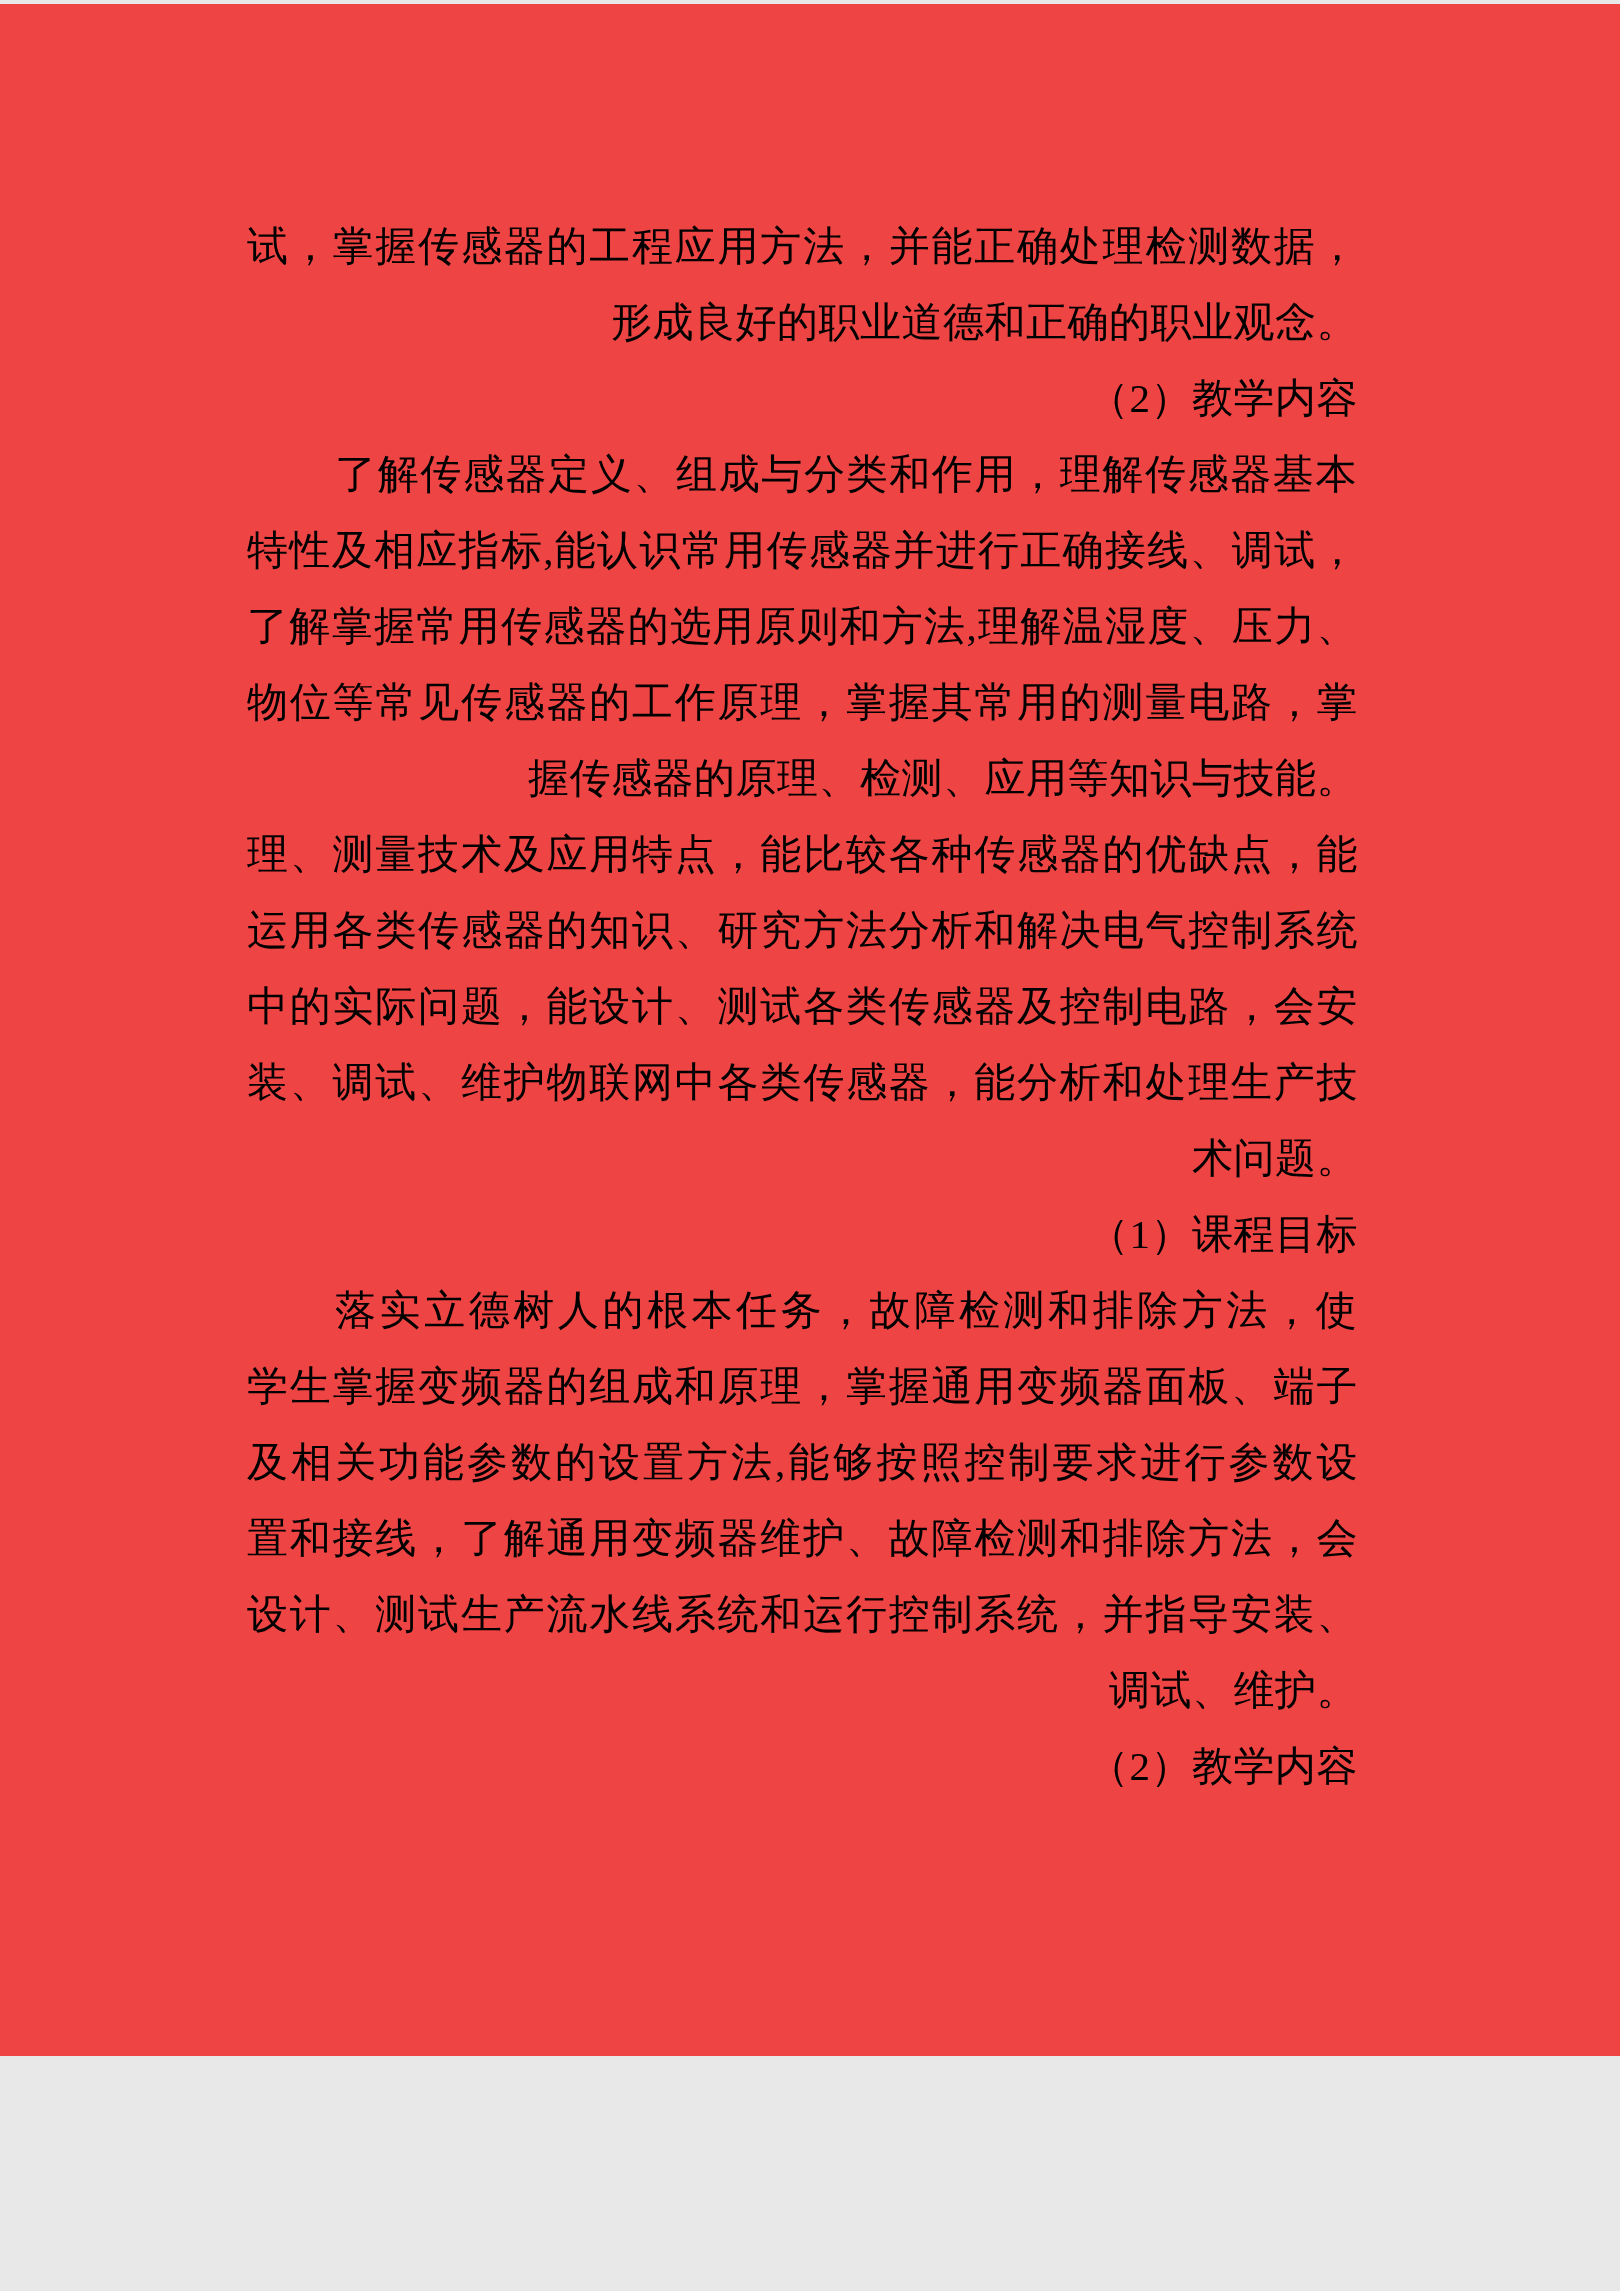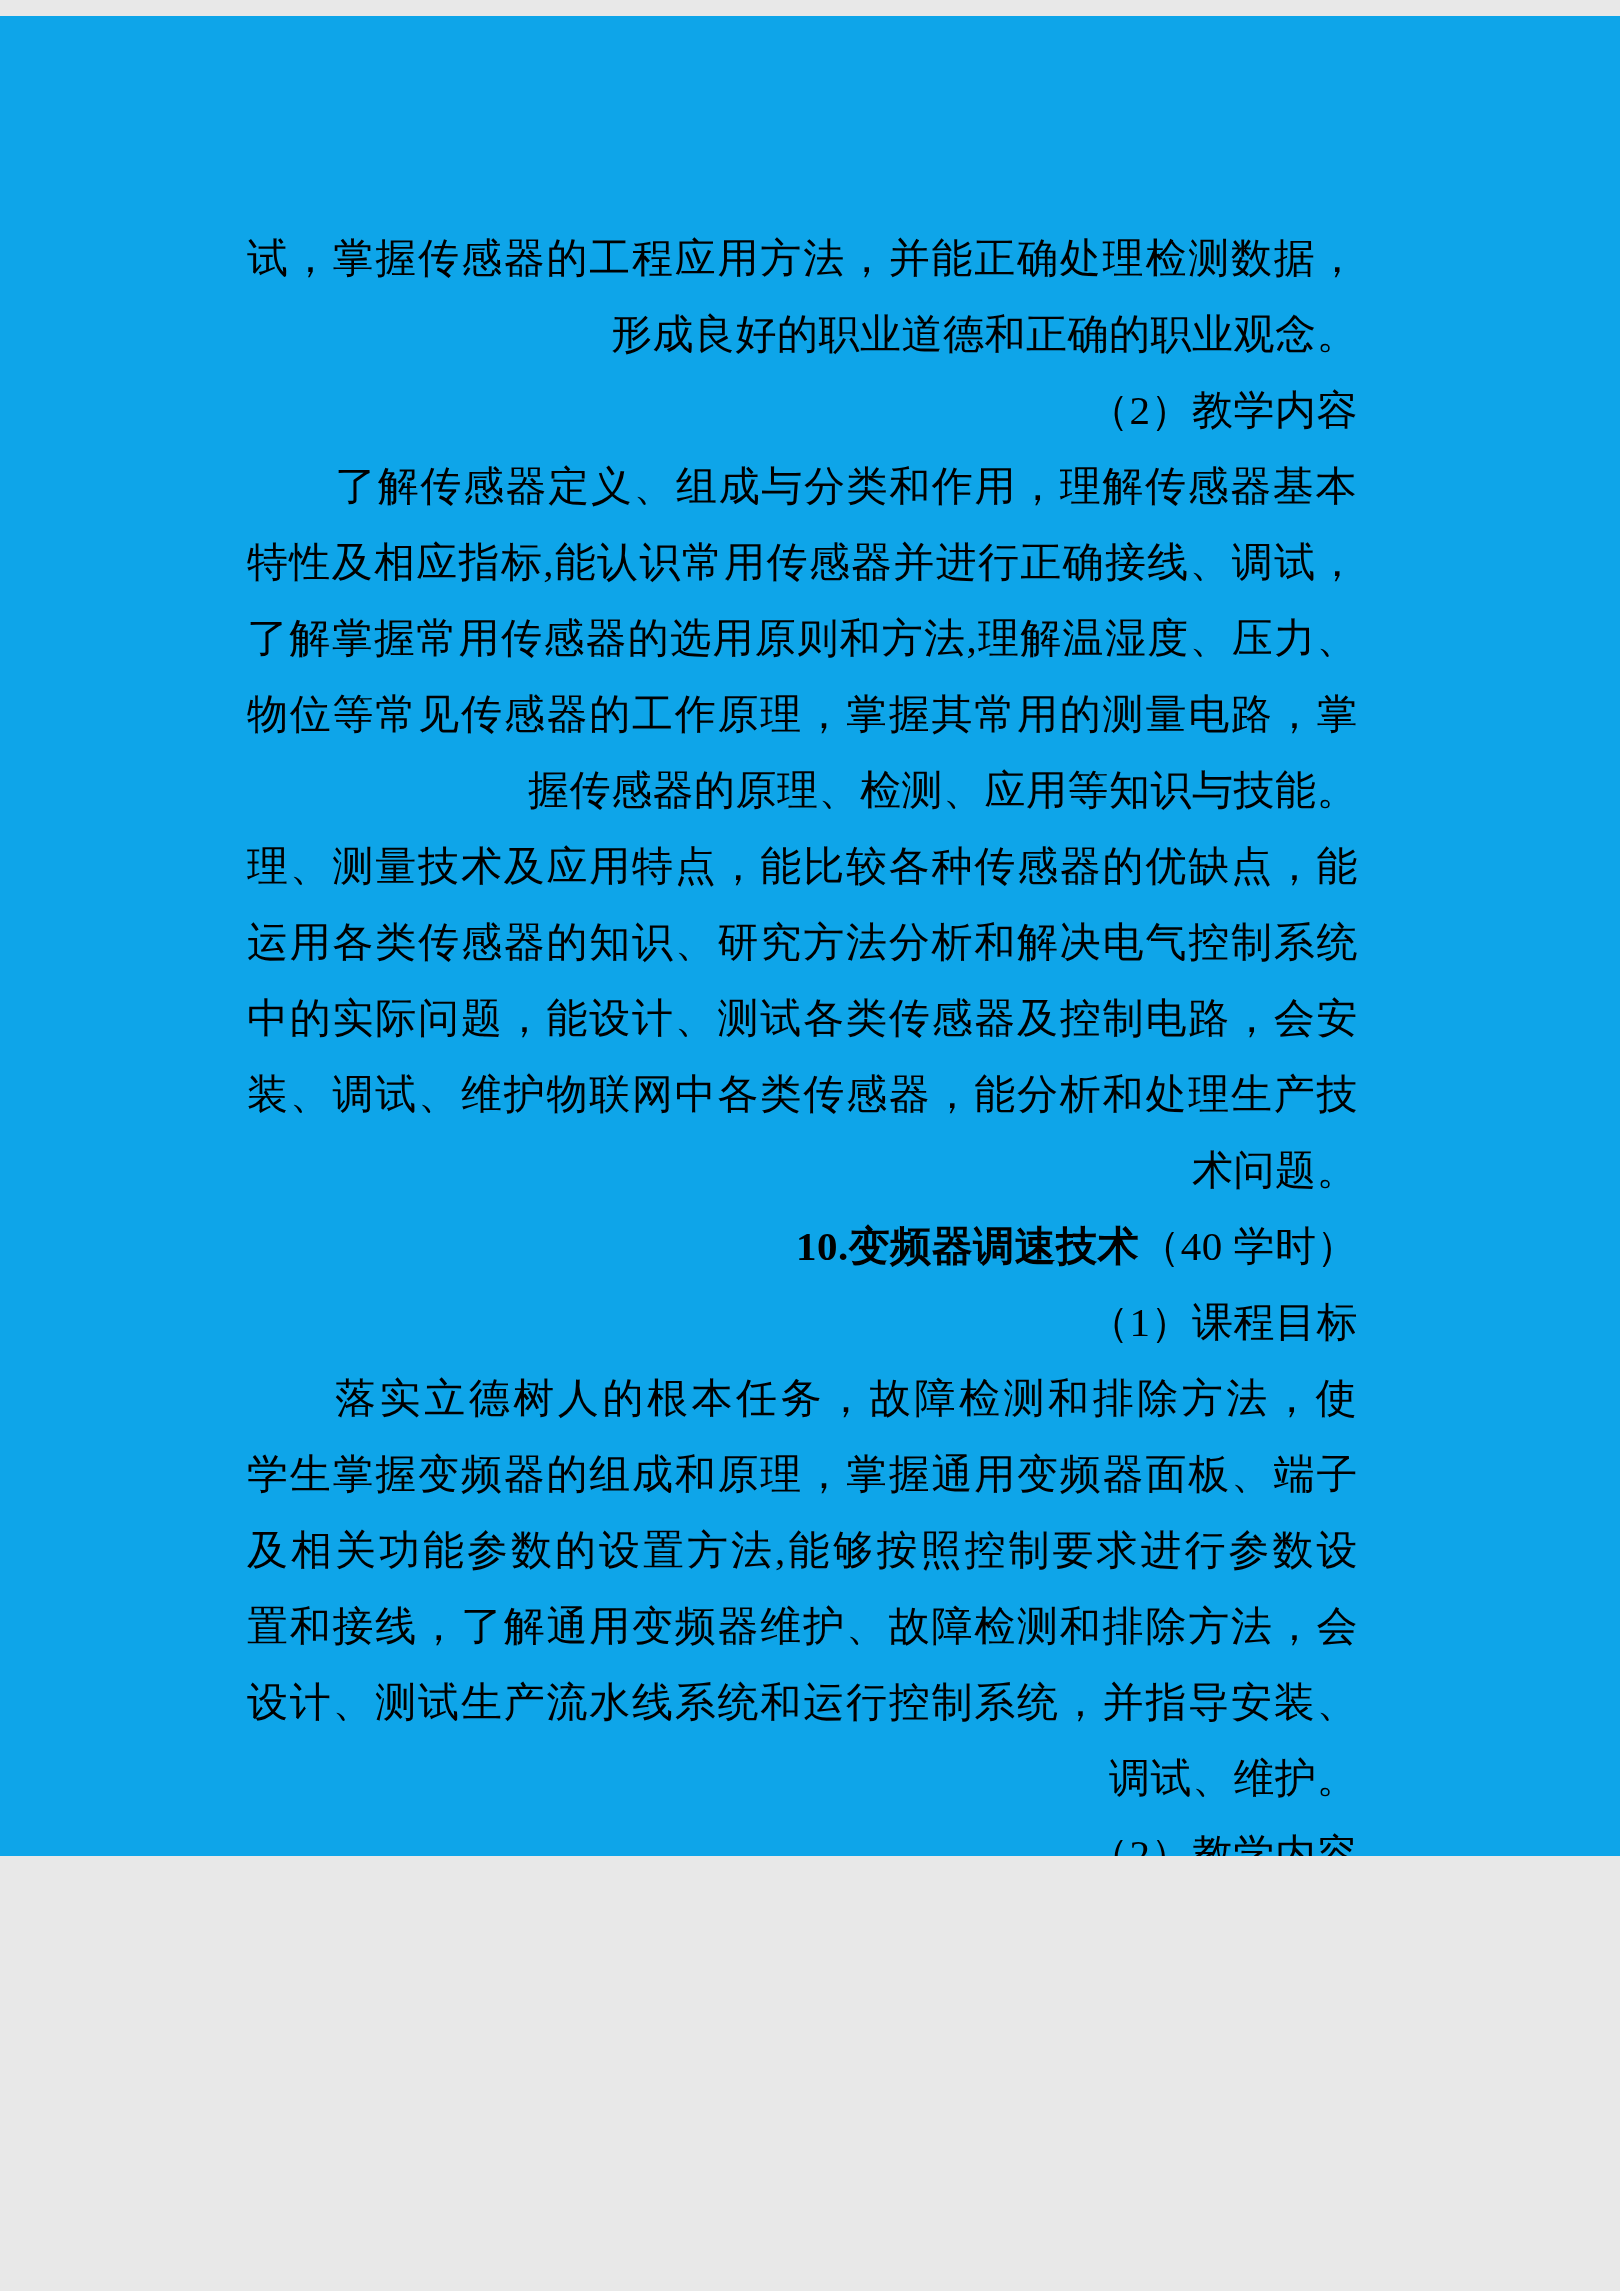--- a/index.html
+++ b/index.html
@@ -3,23 +3,23 @@
 <meta charset="utf-8">
 <style>
   html, body {
     margin: 0;
     padding: 0;
     background: #e8e8e8;
   }
   .page {
     position: relative;
     width: 1620px;
-    height: 1840px;
-    margin: 16px auto;
-    background: #0ea5e9;
+    height: 2052px;
+    margin: 4px auto;
+    background: #ef4444;
     font-family: "Liberation Serif", "DejaVu Serif", serif;
     color: #000000;
     overflow: hidden;
   }
   .text-block {
     position: absolute;
     left: 247px;
     top: 204px;
     width: 1111px;
   }
@@ -68,21 +68,20 @@
       <div class="line indent just"><span>了解传感器定义、组成与分类和作用，理解传感器基本</span></div>
       <div class="line just"><span>特性及相应指标,能认识常用传感器并进行正确接线、调试，</span></div>
       <div class="line just"><span>了解掌握常用传感器的选用原则和方法,理解温湿度、压力、</span></div>
       <div class="line just"><span>物位等常见传感器的工作原理，掌握其常用的测量电路，掌</span></div>
       <div class="line"><span>握传感器的原理、检测、应用等知识与技能。</span></div>
       <div class="line just"><span>理、测量技术及应用特点，能比较各种传感器的优缺点，能</span></div>
       <div class="line just"><span>运用各类传感器的知识、研究方法分析和解决电气控制系统</span></div>
       <div class="line just"><span>中的实际问题，能设计、测试各类传感器及控制电路，会安</span></div>
       <div class="line just"><span>装、调试、维护物联网中各类传感器，能分析和处理生产技</span></div>
       <div class="line"><span>术问题。</span></div>
-      <div class="line indent"><b>10.变频器调速技术</b><span>（40 学时）</span></div>
       <div class="line indent"><span>（1）课程目标</span></div>
       <div class="line indent just"><span>落实立德树人的根本任务，故障检测和排除方法，使</span></div>
       <div class="line just"><span>学生掌握变频器的组成和原理，掌握通用变频器面板、端子</span></div>
       <div class="line just"><span>及相关功能参数的设置方法,能够按照控制要求进行参数设</span></div>
       <div class="line just"><span>置和接线，了解通用变频器维护、故障检测和排除方法，会</span></div>
       <div class="line just"><span>设计、测试生产流水线系统和运行控制系统，并指导安装、</span></div>
       <div class="line"><span>调试、维护。</span></div>
       <div class="line indent"><span>（2）教学内容</span></div>
     </div>
 

